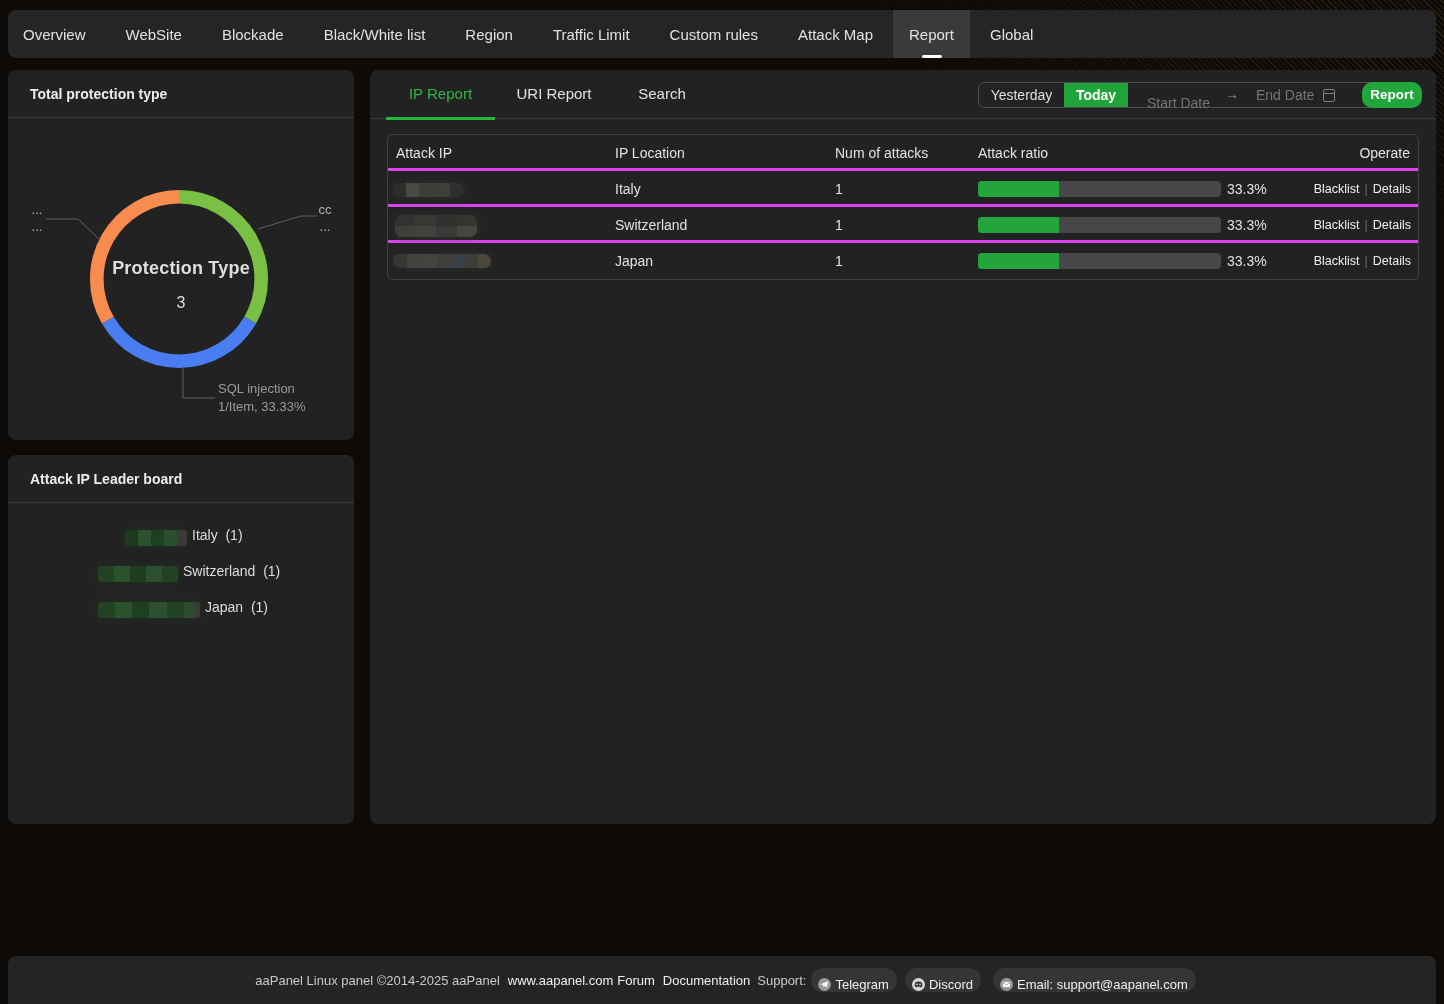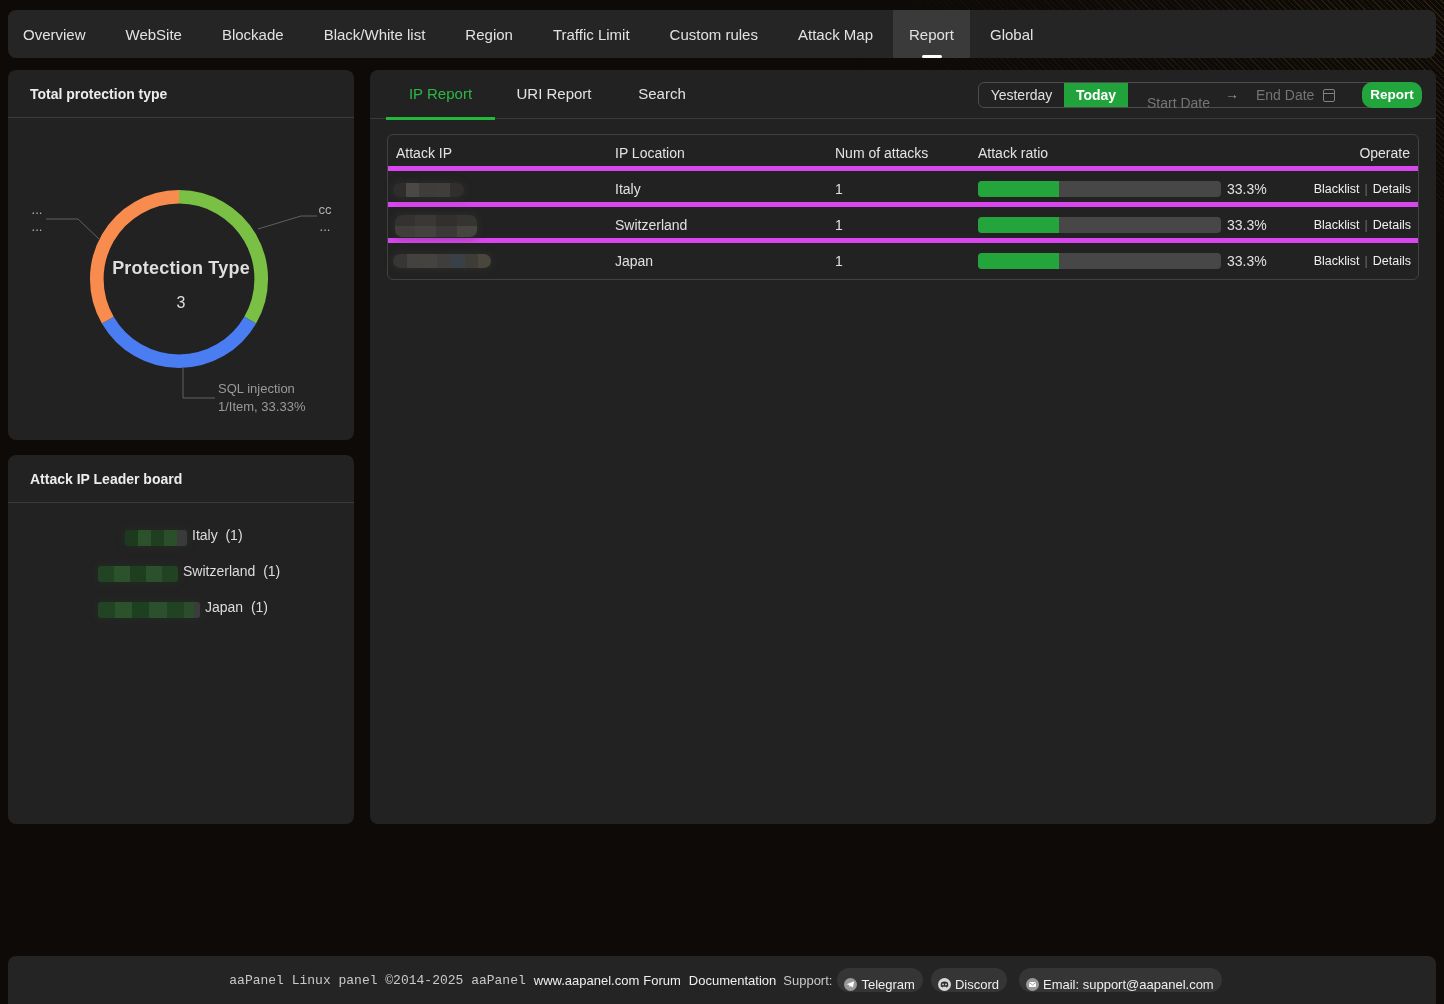--- a/index.html
+++ b/index.html
@@ -53,21 +53,21 @@
 .dgrp .today { background:#21a33b; color:#fff; font-weight:bold; }
 .dgrp .ph { color:#757575; }
 .rng { position:relative; flex:1; }
 .arr2 { color:#9a9a9a; font-size:14px; }
 .cal { width:12px; height:13px; border:1px solid #818181; border-radius:2px; }
 .cal::before { content:""; position:absolute; left:0; right:0; top:3px; height:1px; background:#818181; }
 #repbtn { position:absolute; left:992px; top:12px; width:60px; height:26px; background:#22a53c; color:#fff;
   border-radius:10px; font-size:13.5px; font-weight:bold; text-align:center; line-height:26px; }
 
 #tbl { position:absolute; left:17px; top:64px; width:1032px; border:1px solid #414141; border-radius:6px; font-size:14px; }
-.trow { position:relative; height:36px; border-bottom:5px solid #d946ef; }
+.trow { position:relative; height:36px; border-bottom:3px solid #d946ef; }
 .trow:last-child { border-bottom:none; }
 .trow.hd { height:36px; color:#e3e3e3; }
 .cell { position:absolute; top:0; line-height:36px; white-space:nowrap; }
 .c1 { left:8px; } .c2 { left:227px; } .c3 { left:447px; } .c4 { left:590px; } .cop { right:8px; }
 .pbar { position:absolute; left:590px; top:10px; width:243px; height:16px; background:#474747; border-radius:4px; }
 .pfill { position:absolute; left:0; top:0; width:81px; height:16px; background:#24a53b; border-radius:4px 0 0 4px; }
 .pct { left:839px; }
 .ops { position:absolute; right:7px; top:0; line-height:36px; color:#f0f0f0; font-size:12.5px; }
 .ops .sep { color:#6a6a6a; padding:0 5px; }
 
@@ -231,21 +231,21 @@
       <div class="pbar">
           <div class="pfill"></div>
         </div>
       <span class="cell pct">33.3%</span>
       <span class="ops">Blacklist<span class="sep">|</span>Details</span>
     </div>
   </div>
 </div>
 
 <footer>
-  <span style="margin-left:7px;font-family:Liberation Mono, monospace;">aaPanel Linux panel ©2014-2025 aaPanel</span>
+  <span style="margin-left:7px;">aaPanel Linux panel ©2014-2025 aaPanel</span>
   <span class="w" style="margin-left:8px;">www.aapanel.com</span>
   <span class="w" style="margin-left:4px;">Forum</span>
   <span class="w" style="margin-left:8px;">Documentation</span>
   <span style="margin-left:7px;">Support:</span>
   <span class="pill" style="margin-left:5px;">
     <svg class="pico" width="13" height="13" viewBox="0 0 13 13">
         <circle cx="6.5" cy="6.5" r="6.5" fill="#999"></circle>
         <path d="M2.6 6.3 L10.2 3.3 L8.9 9.6 L6.6 7.9 L5.5 9.2 L5.3 7.1 Z" fill="#fff"></path>
       </svg>
     Telegram</span>

